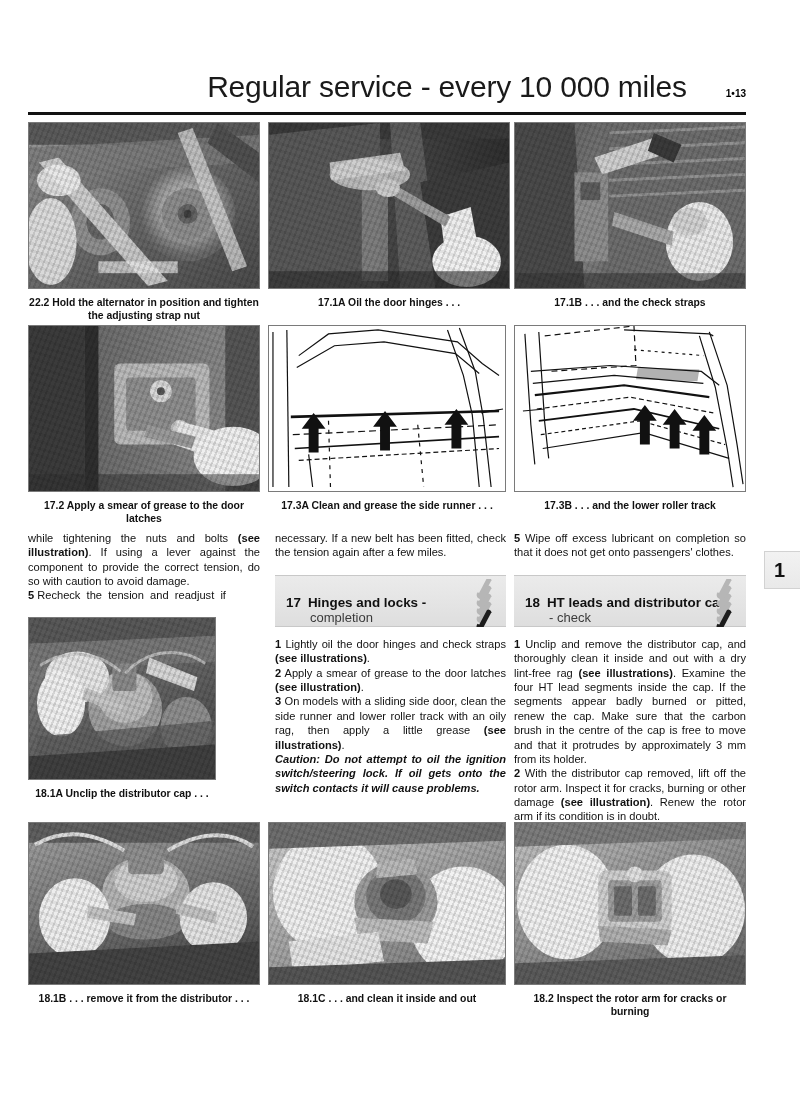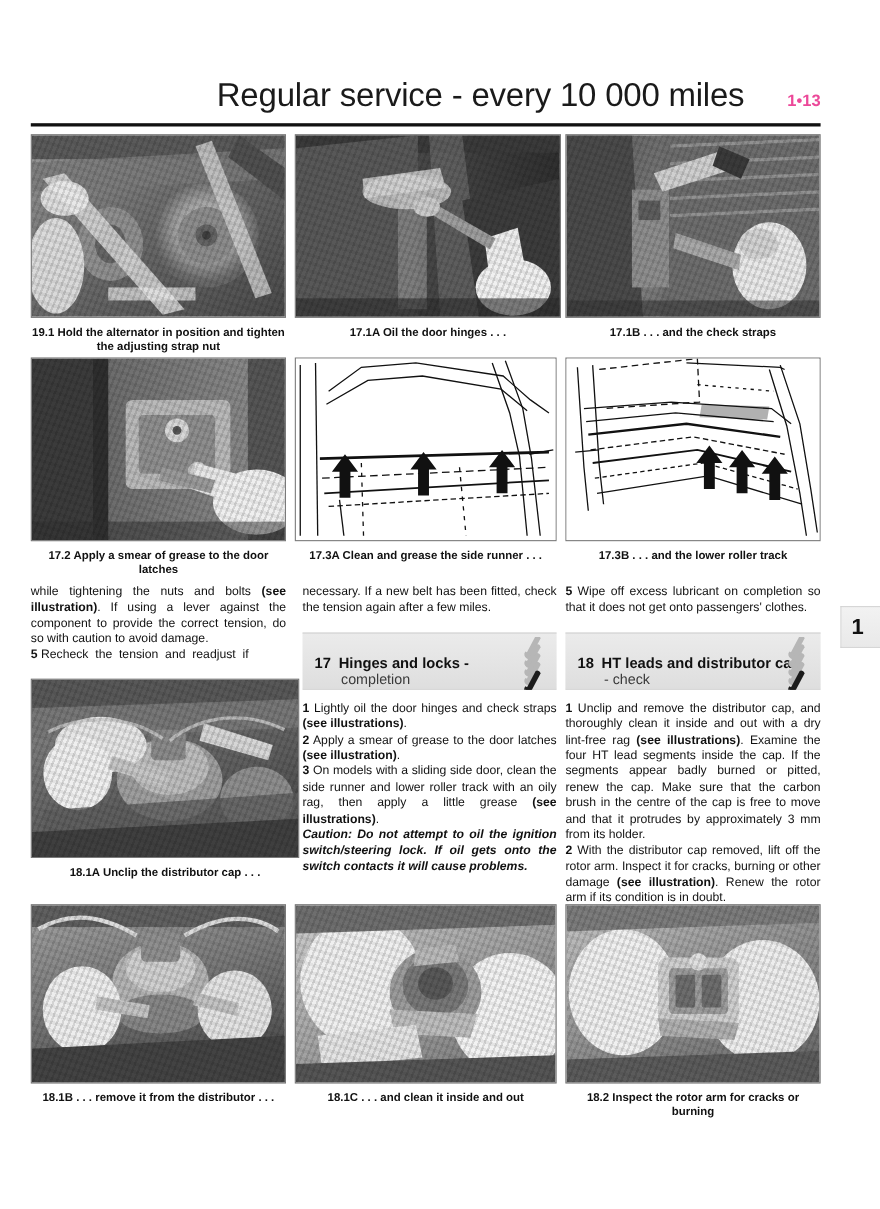--- a/index.html
+++ b/index.html
@@ -35,24 +35,24 @@
     gap: 30px;
   }
   .header-title {
     font-size: 30px;
     font-weight: 400;
     letter-spacing: -0.2px;
     color: #1a1a1a;
     white-space: nowrap;
   }
   .header-page {
-    font-size: 15px;
+    font-size: 10px;
     font-weight: 700;
     margin-left: 9px;
-    color: #ec4899;
+    color: #000000;
     white-space: nowrap;
   }
   .header-rule {
     position: absolute;
     left: 28px;
     top: 112px;
     width: 718px;
     height: 3px;
     background: #111;
   }
@@ -218,21 +218,21 @@
           <path d="M10 40 L120 165 L140 160 L30 35 Z" fill="#d8d8d8" opacity=".85"></path>
           <path d="M150 10 L205 150 L220 145 L165 5 Z" fill="#cfcfcf" opacity=".8"></path>
           <ellipse cx="22" cy="120" rx="26" ry="44" fill="#e6e6e6" opacity=".9"></ellipse>
           <ellipse cx="30" cy="58" rx="22" ry="16" fill="#ededed" opacity=".85"></ellipse>
           <rect x="70" y="140" width="80" height="12" fill="#e8e8e8" opacity=".7"></rect>
           <path d="M190 0 L232 30 L232 60 L180 20 Z" fill="#4f4f4f"></path>
         </svg>
       </div>
     </div>
     <div class="cap">
-      <span class="num">19.1</span>
+      <span class="num">22.2</span>
       <span>Hold the alternator in position and tighten the adjusting strap nut</span>
     </div>
   </div>
 
   <div class="fig" style="left:268px; top:122px; width:242px;">
     <div class="fig-img" style="height:167px;">
       <div class="photo">
         <svg viewBox="0 0 238 167" width="100%" height="100%" preserveAspectRatio="none">
           <defs>
             <linearGradient id="g2" x1="0" y1="0" x2="1" y2="0">
@@ -492,21 +492,21 @@
     <p><span class="stepnum">2</span> Apply a smear of grease to the door latches <b>(see illustration)</b>.</p>
     <p><span class="stepnum">3</span> On models with a sliding side door, clean the side runner and lower roller track with an oily rag, then apply a little grease <b>(see illustrations)</b>.</p>
     <p class="caution">Caution: Do not attempt to oil the ignition switch/steering lock. If oil gets onto the switch contacts it will cause problems.</p>
   </div>
 
   <div class="col" style="left:514px; top:637px; width:232px;">
     <p><span class="stepnum">1</span> Unclip and remove the distributor cap, and thoroughly clean it inside and out with a dry lint-free rag <b>(see illustrations)</b>. Examine the four HT lead segments inside the cap. If the segments appear badly burned or pitted, renew the cap. Make sure that the carbon brush in the centre of the cap is free to move and that it protrudes by approximately 3 mm from its holder.</p>
     <p><span class="stepnum">2</span> With the distributor cap removed, lift off the rotor arm. Inspect it for cracks, burning or other damage <b>(see illustration)</b>. Renew the rotor arm if its condition is in doubt.</p>
   </div>
 
-  <div class="fig" style="left:28px; top:617px; width:244px;">
+  <div class="fig" style="left:28px; top:617px; width:188px;">
     <div class="fig-img" style="height:163px;">
       <div class="photo">
         <svg viewBox="0 0 232 163" width="100%" height="100%" preserveAspectRatio="none">
           <defs>
             <linearGradient id="g5" x1="0" y1="0" x2="0.6" y2="1">
               <stop offset="0%" stop-color="#8e8e8e"></stop>
                 <stop offset="50%" stop-color="#6a6a6a"></stop>
                 <stop offset="100%" stop-color="#4c4c4c"></stop>
             </linearGradient>
           </defs>

